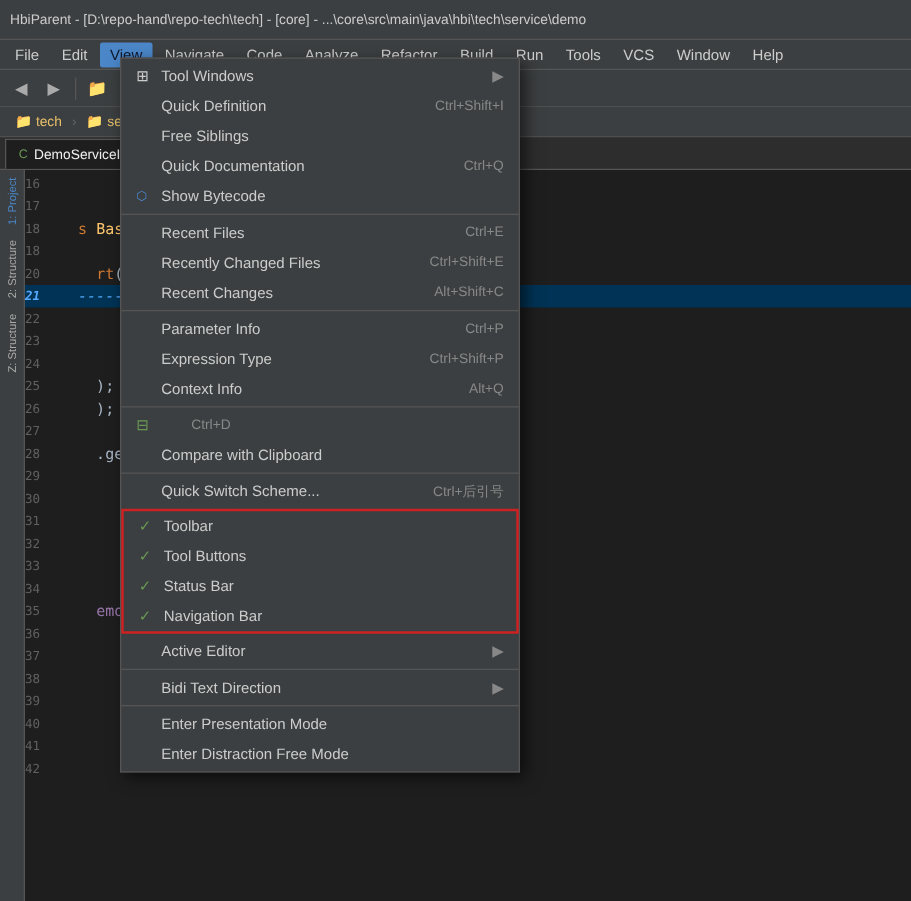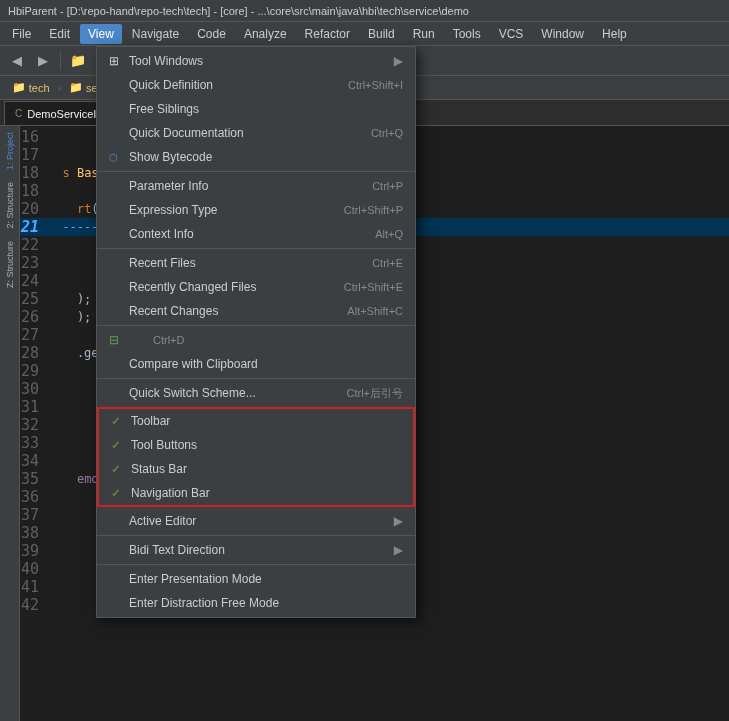--- a/index.html
+++ b/index.html
@@ -10,21 +10,21 @@
       font-family: 'Segoe UI', Arial, sans-serif;
       font-size: 12px;
       color: #d4d4d4;
       overflow: hidden;
       position: relative;
     }
 
     
     .title-bar {
       background: #3c3f41;
-      height: 22px;
+      height: 32px;
       display: flex;
       align-items: center;
       padding: 0 8px;
       font-size: 11px;
       color: #cccccc;
       border-bottom: 1px solid #555;
     }
 
     
     .menu-bar {
@@ -37,21 +37,21 @@
       gap: 2px;
       text-align: right;
     }
     .menu-item {
       padding: 3px 8px;
       cursor: pointer;
       color: #cccccc;
       font-size: 12px;
       border-radius: 2px;
     }
-    .menu-item.active { background: #4a86c8; color: #ffffff; }
+    .menu-item.active { background: #4a86c8; color: #0f172a; }
 
     
     .toolbar {
       background: #3c3f41;
       height: 30px;
       display: flex;
       align-items: center;
       padding: 0 6px;
       border-bottom: 1px solid #555;
       gap: 4px;
@@ -131,21 +131,21 @@
     
     .code-area {
       flex: 1;
       background: #1e1e1e;
       overflow: hidden;
       position: relative;
       font-family: 'Consolas', 'Courier New', monospace;
       font-size: 12px;
     }
     .code-line { height: 18px; display: flex; align-items: center; }
-    .line-num { width: 28px; color: #606060; text-align: center; padding-right: 8px; flex-shrink: 0; user-select: none; font-size: 15px; }
+    .line-num { width: 28px; color: #606060; text-align: left; padding-right: 8px; flex-shrink: 0; user-select: none; font-size: 10px; }
 
     
     .kw { color: #cc7832; }
     .cls { color: #ffc66d; }
     .str { color: #6a8759; }
     .cmt { color: #808080; }
     .var { color: #9876aa; }
     .plain { color: #a9b7c6; }
     .service-line { background: #003355; color: #55aaff; font-style: italic; }
 
@@ -407,55 +407,55 @@
       </div>
       <div class="dropdown-item">
         <span class="icon-space" style="color:#4a86c8; font-size:10px;">⬡</span>
         <span class="item-label">Show Bytecode</span>
       </div>
     </div>
 
     <div class="menu-section">
       <div class="dropdown-item">
         <span class="icon-space"></span>
+        <span class="item-label">Recent Files</span>
+        <span class="shortcut">Ctrl+E</span>
+      </div>
+      <div class="dropdown-item">
+        <span class="icon-space"></span>
+        <span class="item-label">Recently Changed Files</span>
+        <span class="shortcut">Ctrl+Shift+E</span>
+      </div>
+      <div class="dropdown-item">
+        <span class="icon-space"></span>
+        <span class="item-label">Recent Changes</span>
+        <span class="shortcut">Alt+Shift+C</span>
+      </div>
+    </div>
+
+    <div class="menu-section">
+      <div class="dropdown-item">
+        <span class="icon-space"></span>
         <span class="item-label">Parameter Info</span>
         <span class="shortcut">Ctrl+P</span>
       </div>
       <div class="dropdown-item">
         <span class="icon-space"></span>
         <span class="item-label">Expression Type</span>
         <span class="shortcut">Ctrl+Shift+P</span>
       </div>
       <div class="dropdown-item">
         <span class="icon-space"></span>
         <span class="item-label">Context Info</span>
         <span class="shortcut">Alt+Q</span>
       </div>
     </div>
 
     <div class="menu-section">
       <div class="dropdown-item">
-        <span class="icon-space"></span>
-        <span class="item-label">Recent Files</span>
-        <span class="shortcut">Ctrl+E</span>
-      </div>
-      <div class="dropdown-item">
-        <span class="icon-space"></span>
-        <span class="item-label">Recently Changed Files</span>
-        <span class="shortcut">Ctrl+Shift+E</span>
-      </div>
-      <div class="dropdown-item">
-        <span class="icon-space"></span>
-        <span class="item-label">Recent Changes</span>
-        <span class="shortcut">Alt+Shift+C</span>
-      </div>
-    </div>
-
-    <div class="menu-section">
-      <div class="dropdown-item">
         <span class="icon-space" style="color:#6a9955;">⊟</span>
         <span class="shortcut">Ctrl+D</span>
       </div>
       <div class="dropdown-item">
         <span class="icon-space"></span>
         <span class="item-label">Compare with Clipboard</span>
       </div>
     </div>
 
     <div class="menu-section">

